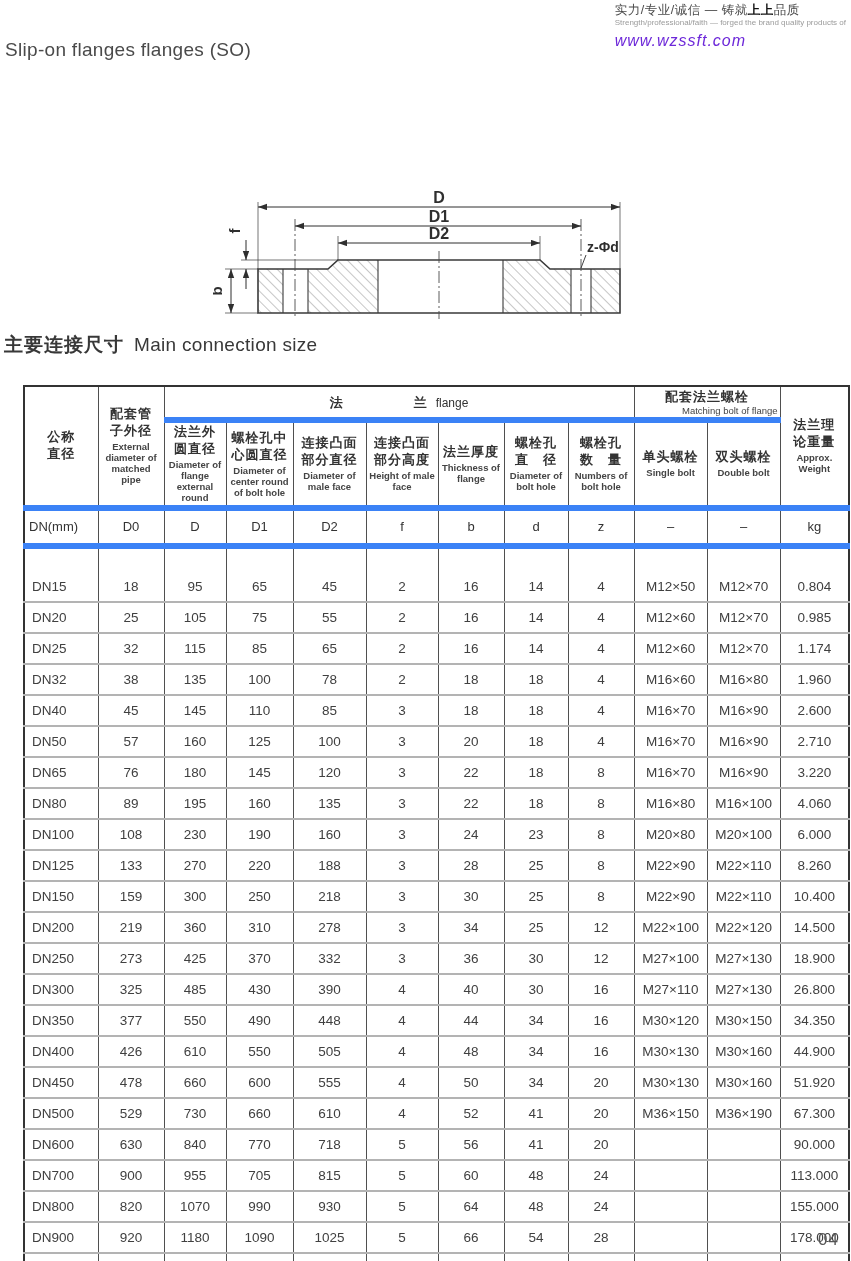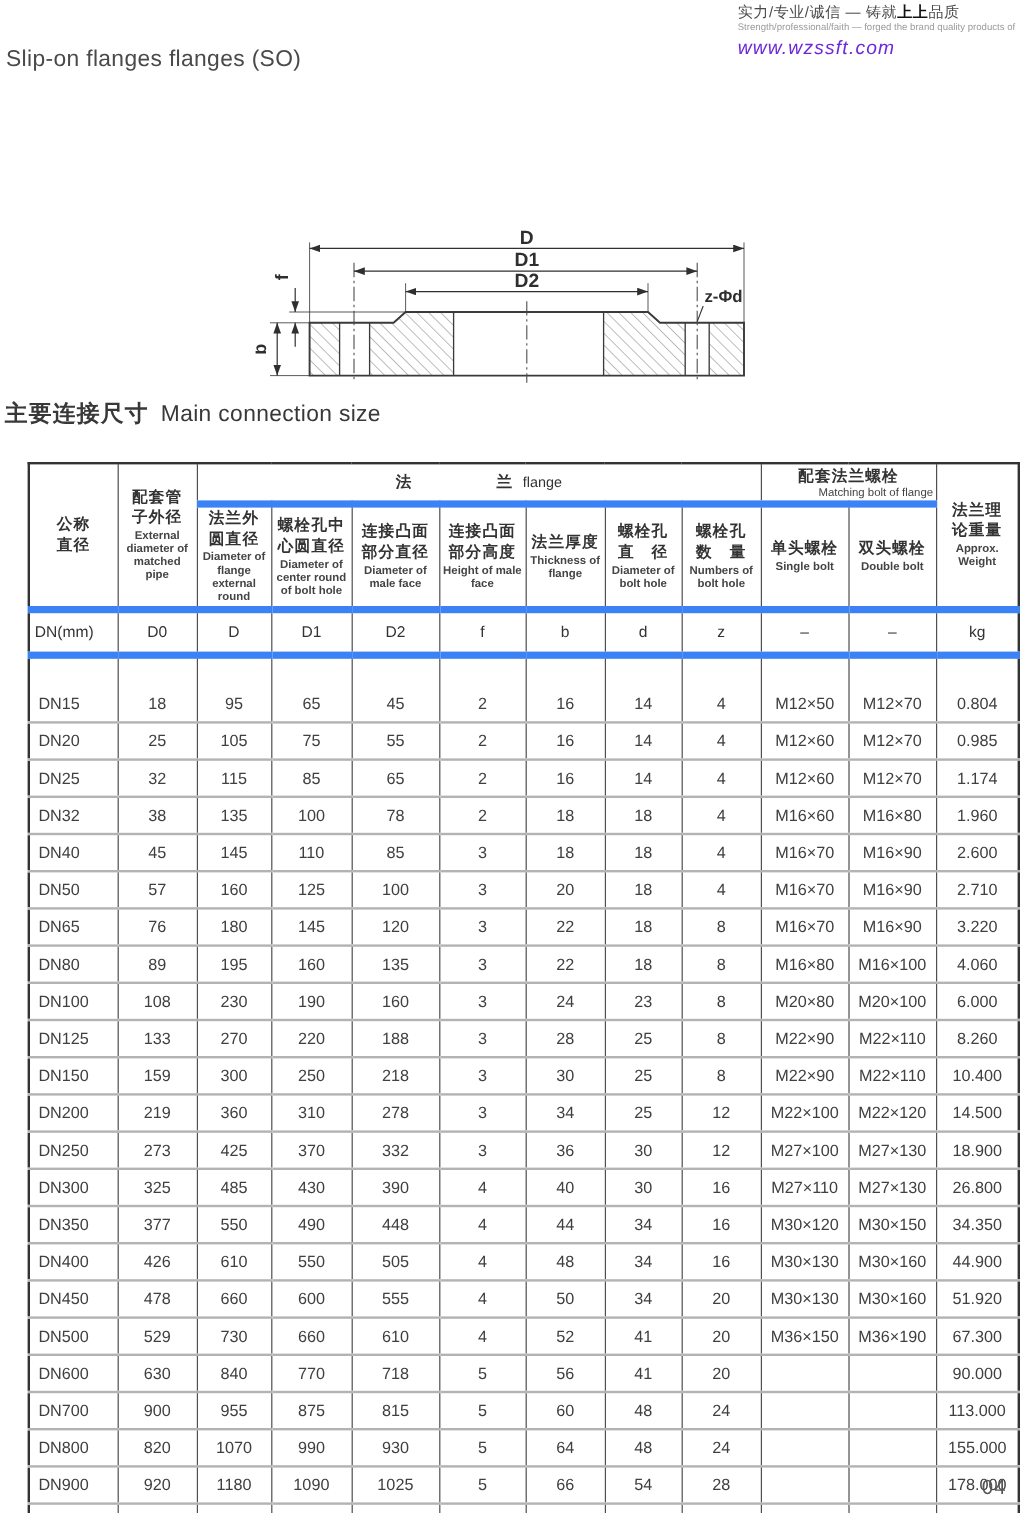--- a/index.html
+++ b/index.html
@@ -491,21 +491,21 @@
           <td>41</td>
           <td>20</td>
           <td></td>
           <td></td>
           <td>90.000</td>
         </tr>
         <tr>
           <td>DN700</td>
           <td>900</td>
           <td>955</td>
-          <td>875</td>
+          <td>705</td>
           <td>815</td>
           <td>5</td>
           <td>60</td>
           <td>48</td>
           <td>24</td>
           <td></td>
           <td></td>
           <td>113.000</td>
         </tr>
         <tr>

